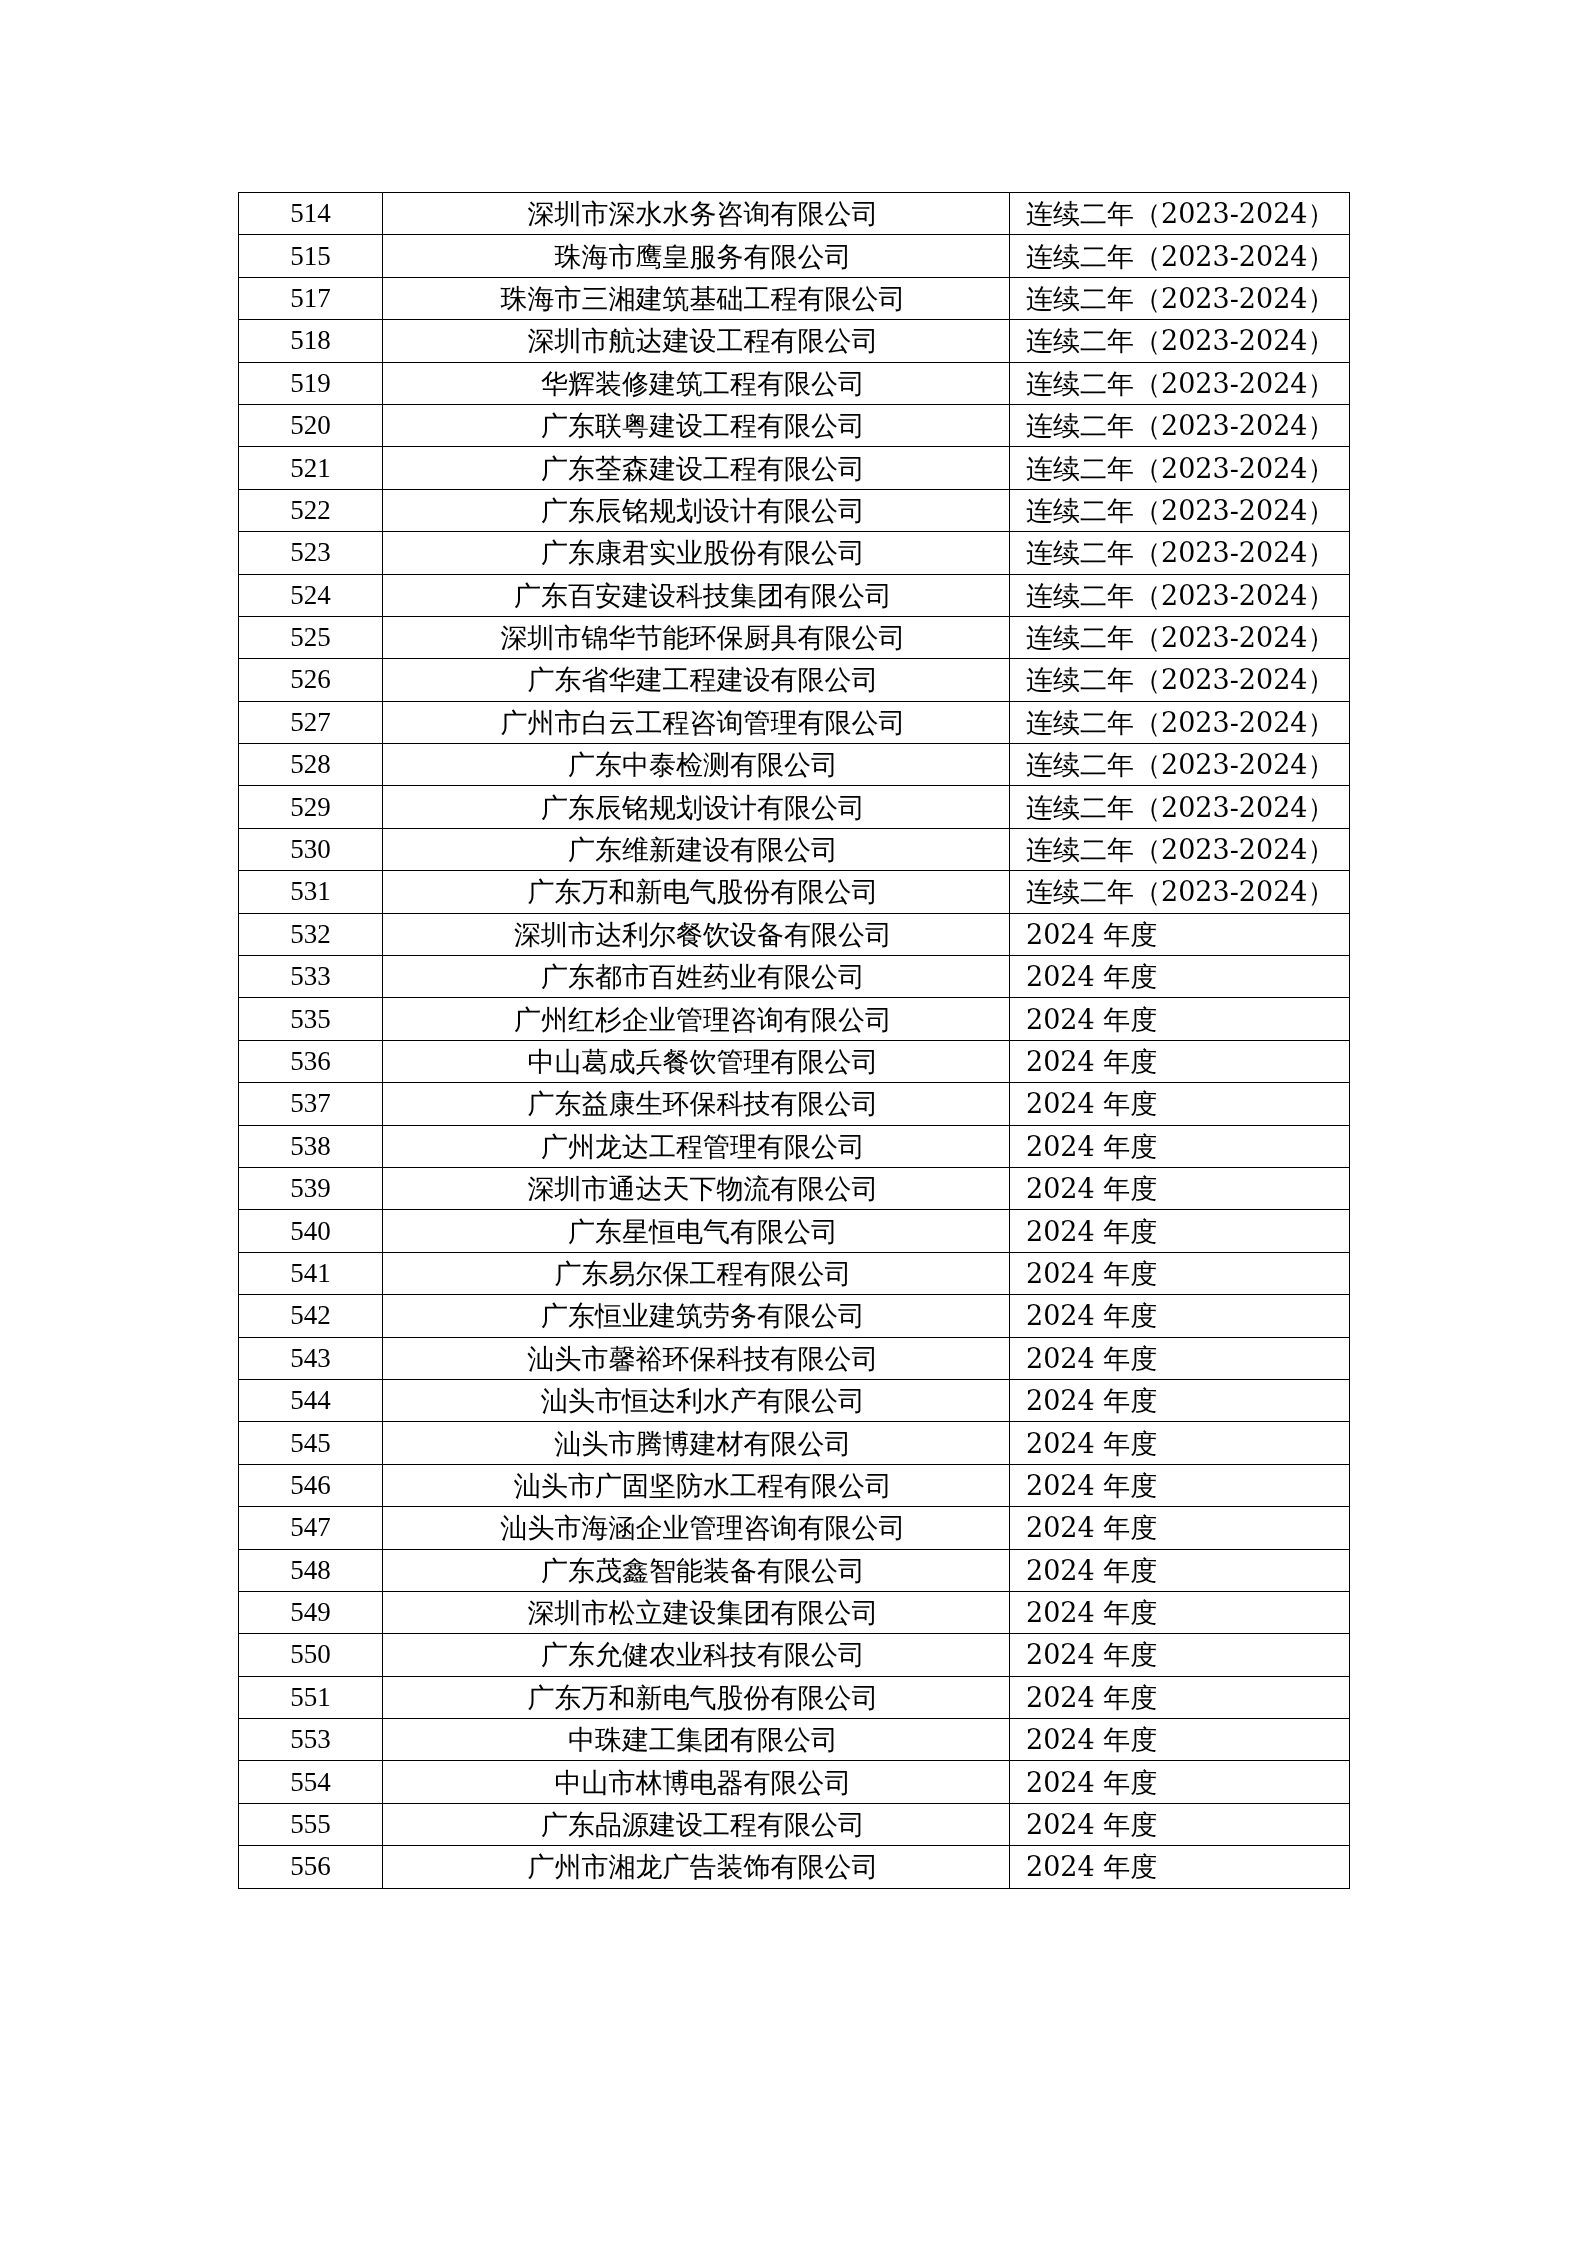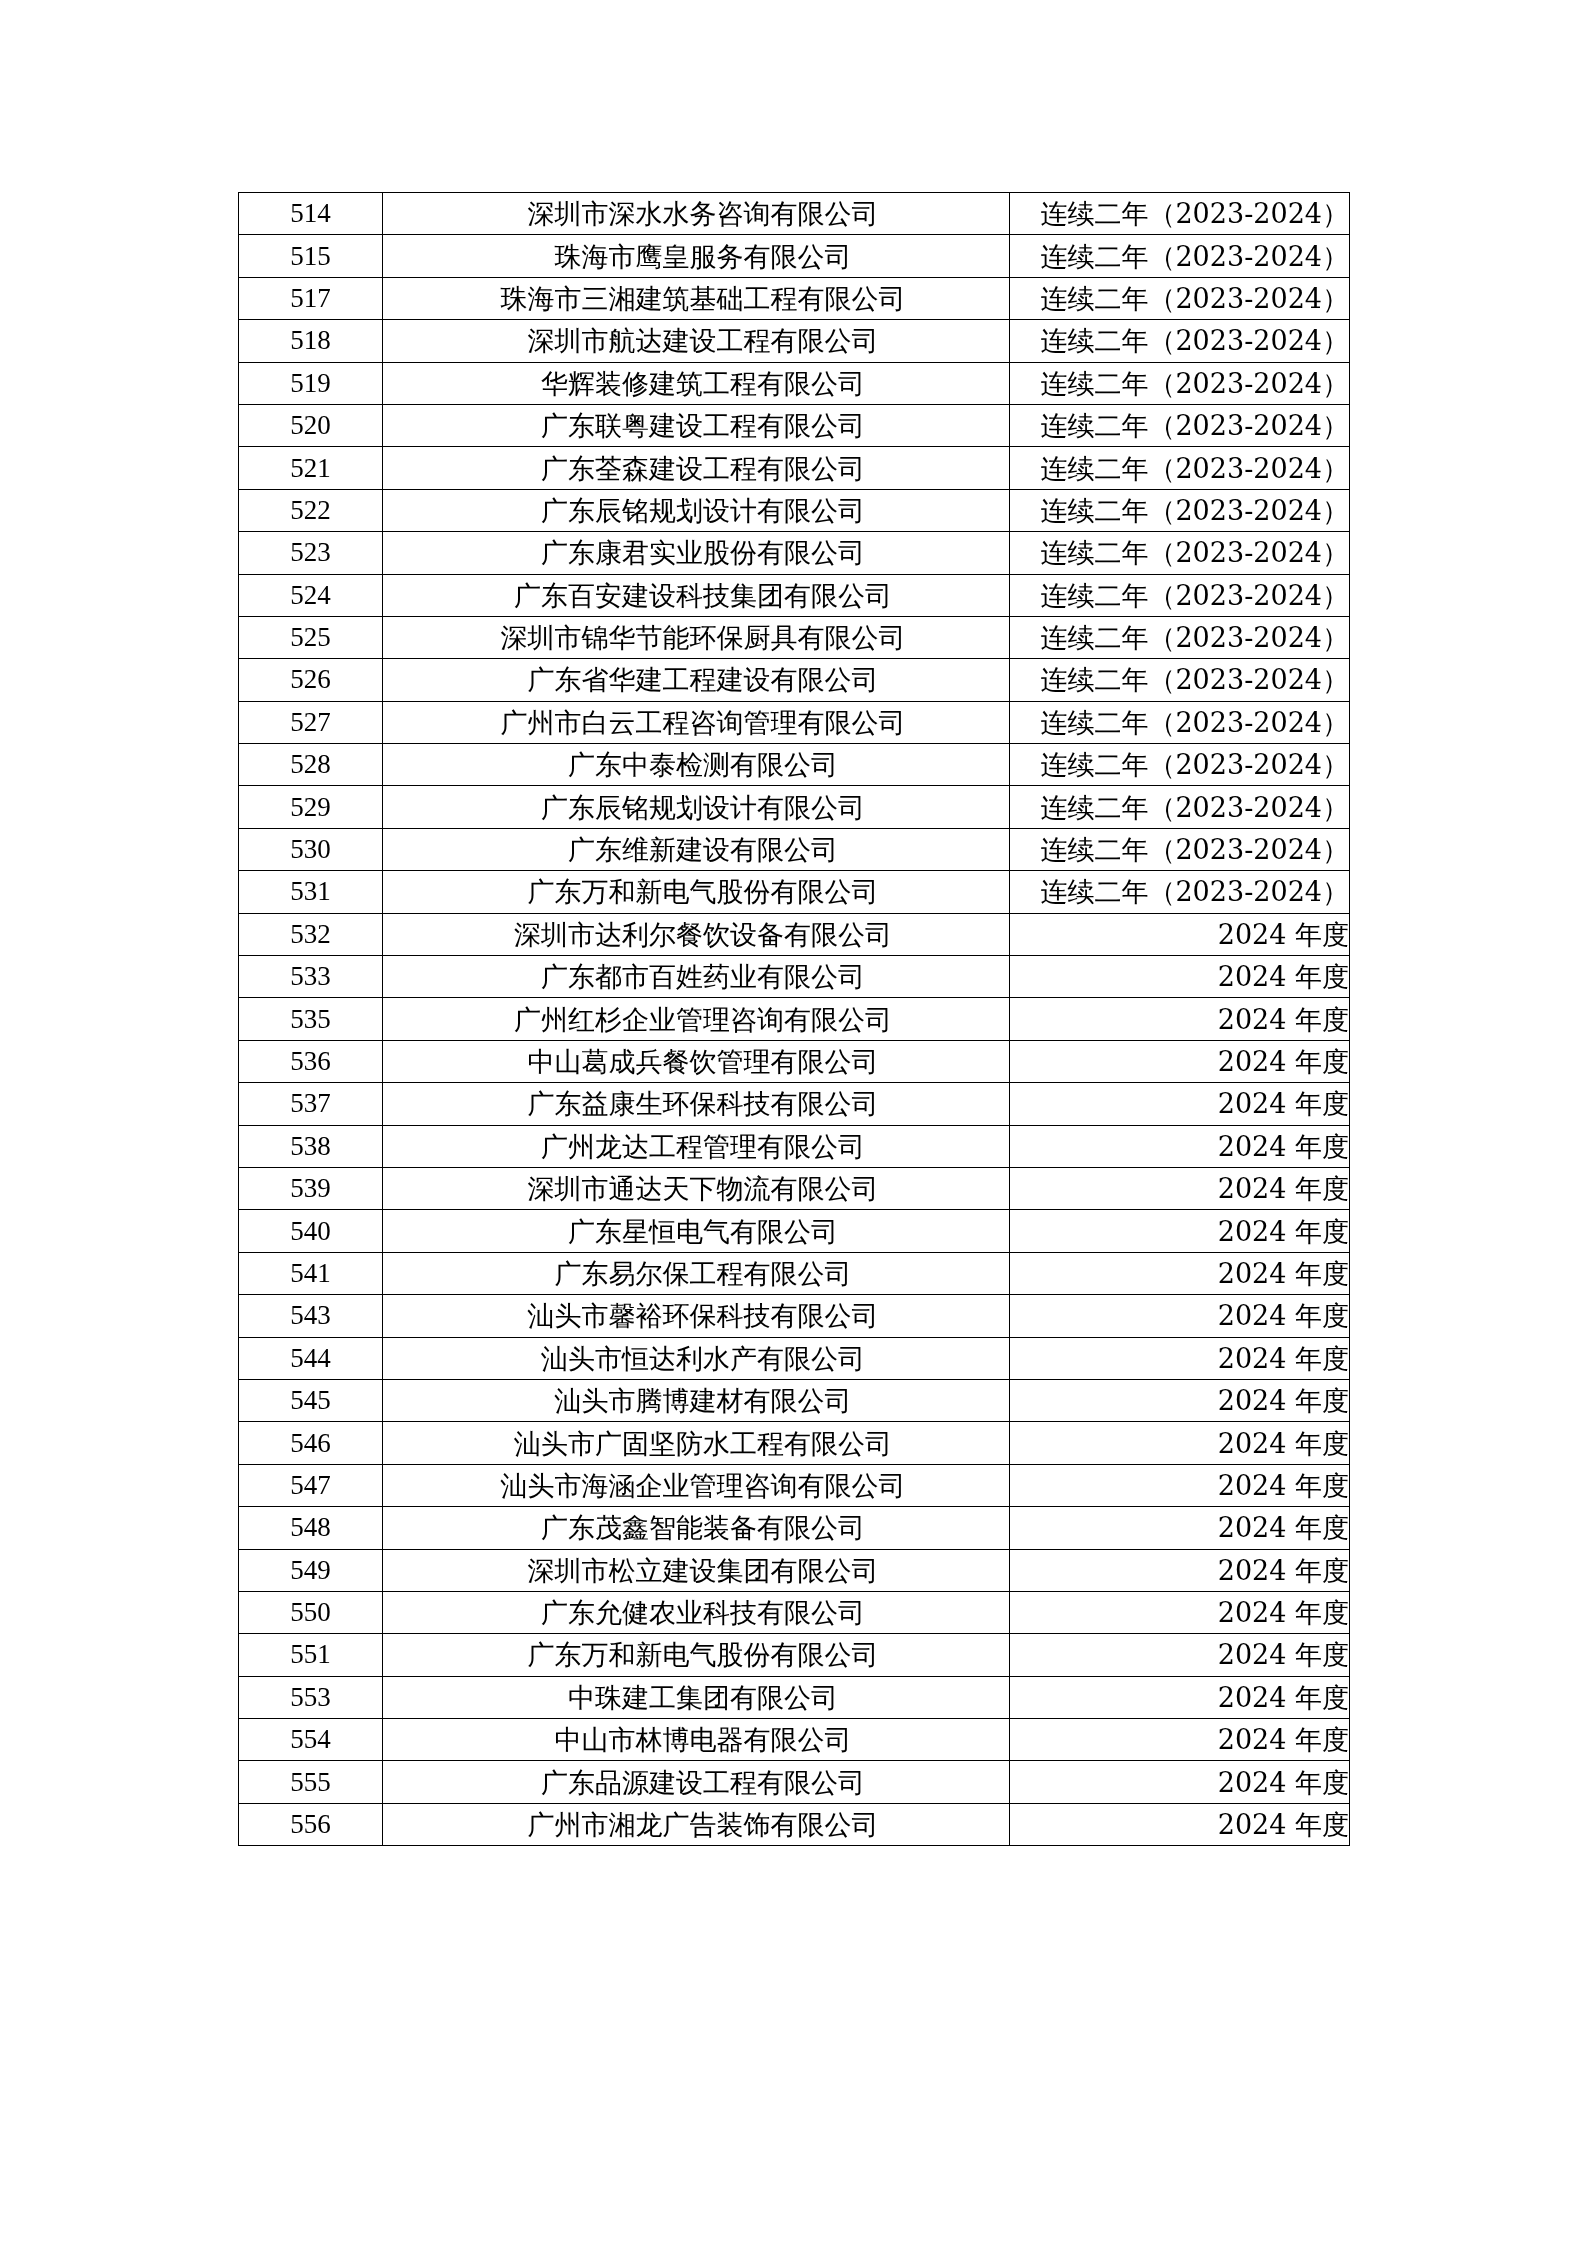--- a/index.html
+++ b/index.html
@@ -46,21 +46,21 @@
     td.no {
       text-align: center;
       font-family: "Liberation Serif", "DejaVu Serif", serif;
       font-size: 28px;
     }
     td.name {
       text-align: center;
       padding-left: 14px !important;
     }
     td.period {
-      text-align: right;
+      text-align: left;
       padding-left: 16px !important;
     }
   </style>
 </head>
 <body>
 
 <div class="page">
   <table class="list">
     <colgroup>
       <col class="c-no">
@@ -192,20 +192,25 @@
           <td class="no">540</td>
           <td class="name">广东星恒电气有限公司</td>
           <td class="period">2024 年度</td>
         </tr>
         <tr>
           <td class="no">541</td>
           <td class="name">广东易尔保工程有限公司</td>
           <td class="period">2024 年度</td>
         </tr>
         <tr>
+          <td class="no">542</td>
+          <td class="name">广东恒业建筑劳务有限公司</td>
+          <td class="period">2024 年度</td>
+        </tr>
+        <tr>
           <td class="no">543</td>
           <td class="name">汕头市馨裕环保科技有限公司</td>
           <td class="period">2024 年度</td>
         </tr>
         <tr>
           <td class="no">544</td>
           <td class="name">汕头市恒达利水产有限公司</td>
           <td class="period">2024 年度</td>
         </tr>
         <tr>

